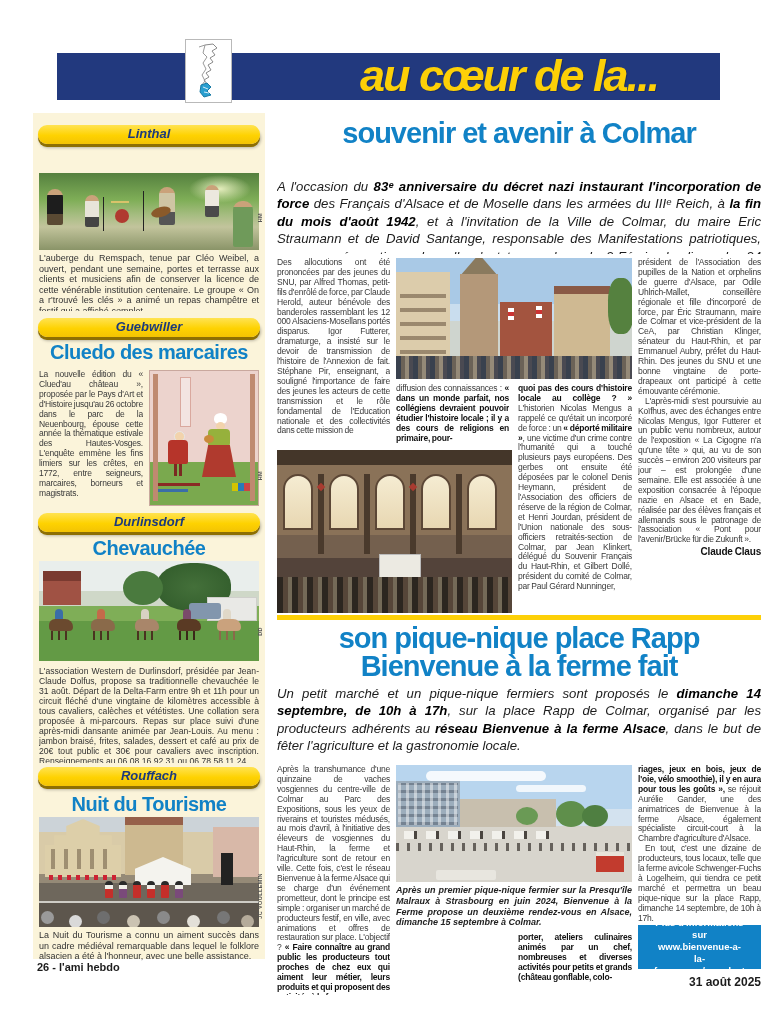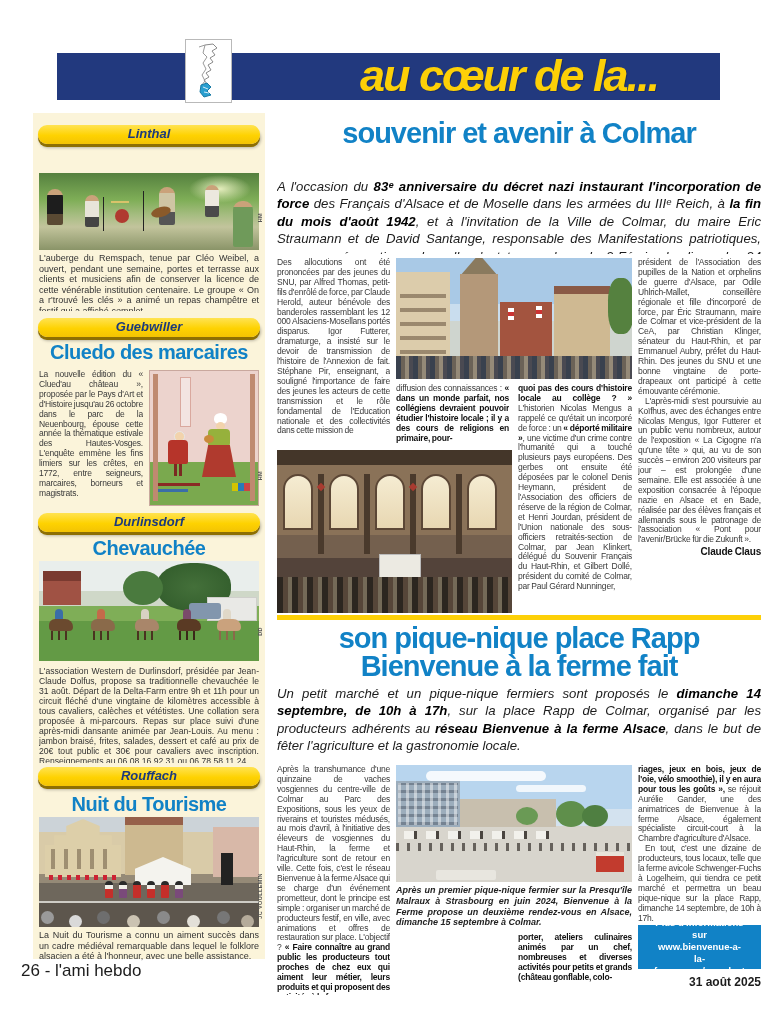--- a/index.html
+++ b/index.html
@@ -24,21 +24,21 @@
   .intro{position:absolute;left:0;width:484px;font-style:italic;font-size:13.2px;line-height:17.4px;text-align:justify;color:#1c1c1c;overflow:hidden}
   .intro b{color:#000}
   .col{position:absolute;font-size:8.5px;line-height:9.9px;letter-spacing:-.2px;word-spacing:-.5px;text-align:justify;color:#3a3a3a;overflow:hidden}
   .col b{color:#111}
   .para2{display:block;text-indent:7px}
   .byline{display:block;text-align:right;color:#1c1c1c;margin-top:2px;font-size:10px}
   .ydiv{position:absolute;background:#fdd007}
   .cap2{position:absolute;font-weight:bold;font-style:italic;font-size:9px;line-height:10.8px;text-align:justify;color:#222;overflow:hidden}
   .infobox{position:absolute;background:#1182c6;color:#fff;font-weight:bold;font-size:9.5px;line-height:12px;text-align:center;display:flex;align-items:center;justify-content:center;padding:18px;box-sizing:border-box}
   .date{position:absolute;font-weight:bold;font-size:12px;color:#1c1c1c;text-align:right}
-  .pgnum{position:absolute;left:21px;top:961px;font-weight:normal;font-size:17px;color:#1c1c1c}
+  .pgnum{position:absolute;left:37px;top:961px;font-weight:bold;font-size:11px;color:#1c1c1c}
 </style>
 </head>
 <body>
 
 <div id="page">
 
   <div class="topbar">
     <div class="edition">
       <span>Milhüsa</span>
       <span>Sundgau</span>

